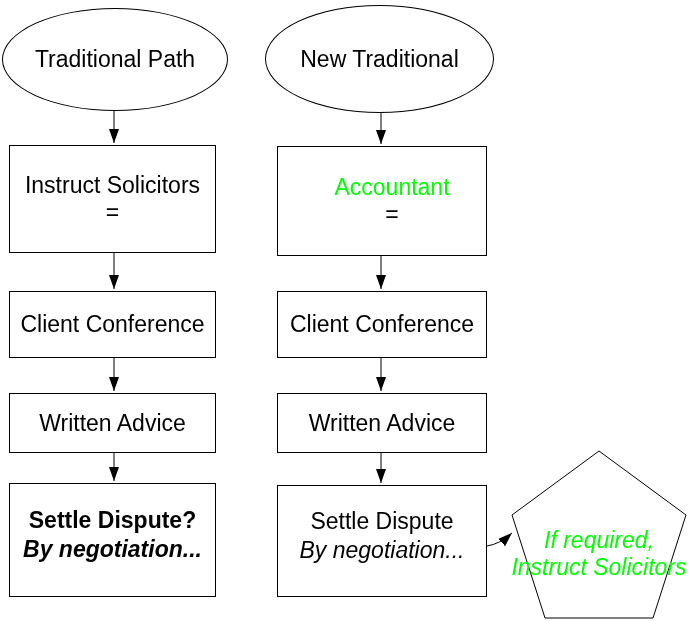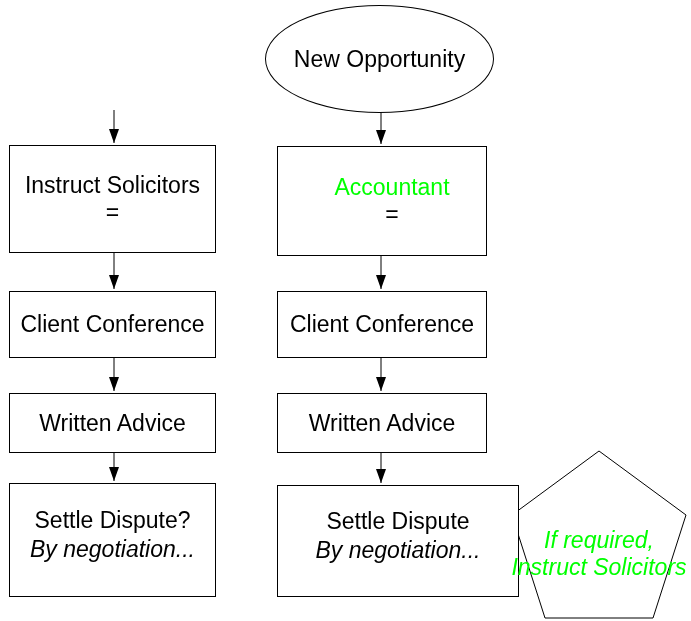--- a/index.html
+++ b/index.html
@@ -87,57 +87,60 @@
     <line x1="381" y1="112" x2="381" y2="144" stroke="#000000" stroke-width="1" marker-end="url(#ah)"></line>
     <line x1="381" y1="256" x2="381" y2="289" stroke="#000000" stroke-width="1" marker-end="url(#ah)"></line>
     <line x1="381" y1="358" x2="381" y2="391" stroke="#000000" stroke-width="1" marker-end="url(#ah)"></line>
     <line x1="381" y1="453" x2="381" y2="483" stroke="#000000" stroke-width="1" marker-end="url(#ah)"></line>
 
     <path d="M487,546 Q500,544 512,533" fill="none" stroke="#000000" stroke-width="1" marker-end="url(#ah)"></path>
 
     <polygon points="599,451 686,515 653,618 545,618 512,515" fill="#ffffff" stroke="#000000" stroke-width="1"></polygon>
   </svg>
 
+  <div class="node ellipse" style="left:2px; top:8px; width:226px; height:103px;">
+    <span class="line">Traditional Path</span>
+  </div>
 
   <div class="node" style="left:9px; top:145px; width:207px; height:108px;">
     <span class="line">Instruct Solicitors</span>
     <span class="line">=</span>
   </div>
 
   <div class="node" style="left:9px; top:291px; width:207px; height:67px;">
     <span class="line">Client Conference</span>
   </div>
 
   <div class="node" style="left:9px; top:393px; width:207px; height:60px;">
     <span class="line">Written Advice</span>
   </div>
 
-  <div class="node settle" style="left:9px; top:483px; width:207px; height:114px;">
+  <div class="node settle" style="left:9px; top:483px; width:207px; height:114px;font-weight:bold;">
     <span class="line">Settle Dispute?</span>
     <span class="line italic">By negotiation...</span>
   </div>
 
   <div class="node ellipse" style="left:265px; top:5px; width:229px; height:108px;">
-    <span class="line">New Opportunity</span>
+    <span class="line">New Traditional</span>
   </div>
 
   <div class="node" style="left:277px; top:146px; width:210px; height:110px;padding-left:20px;">
     <span class="line green">Accountant</span>
     <span class="line">=</span>
   </div>
 
   <div class="node" style="left:277px; top:291px; width:210px; height:67px;">
     <span class="line">Client Conference</span>
   </div>
 
   <div class="node" style="left:277px; top:393px; width:210px; height:60px;">
     <span class="line">Written Advice</span>
   </div>
 
-  <div class="node settle" style="left:277px; top:485px; width:242px; height:112px;">
+  <div class="node settle" style="left:277px; top:485px; width:210px; height:112px;">
     <span class="line">Settle Dispute</span>
     <span class="line italic">By negotiation...</span>
   </div>
 
   <div class="pentagon-label">
     <div class="line">If required,</div>
     <div class="line">Instruct Solicitors</div>
   </div>
 
 </div>

